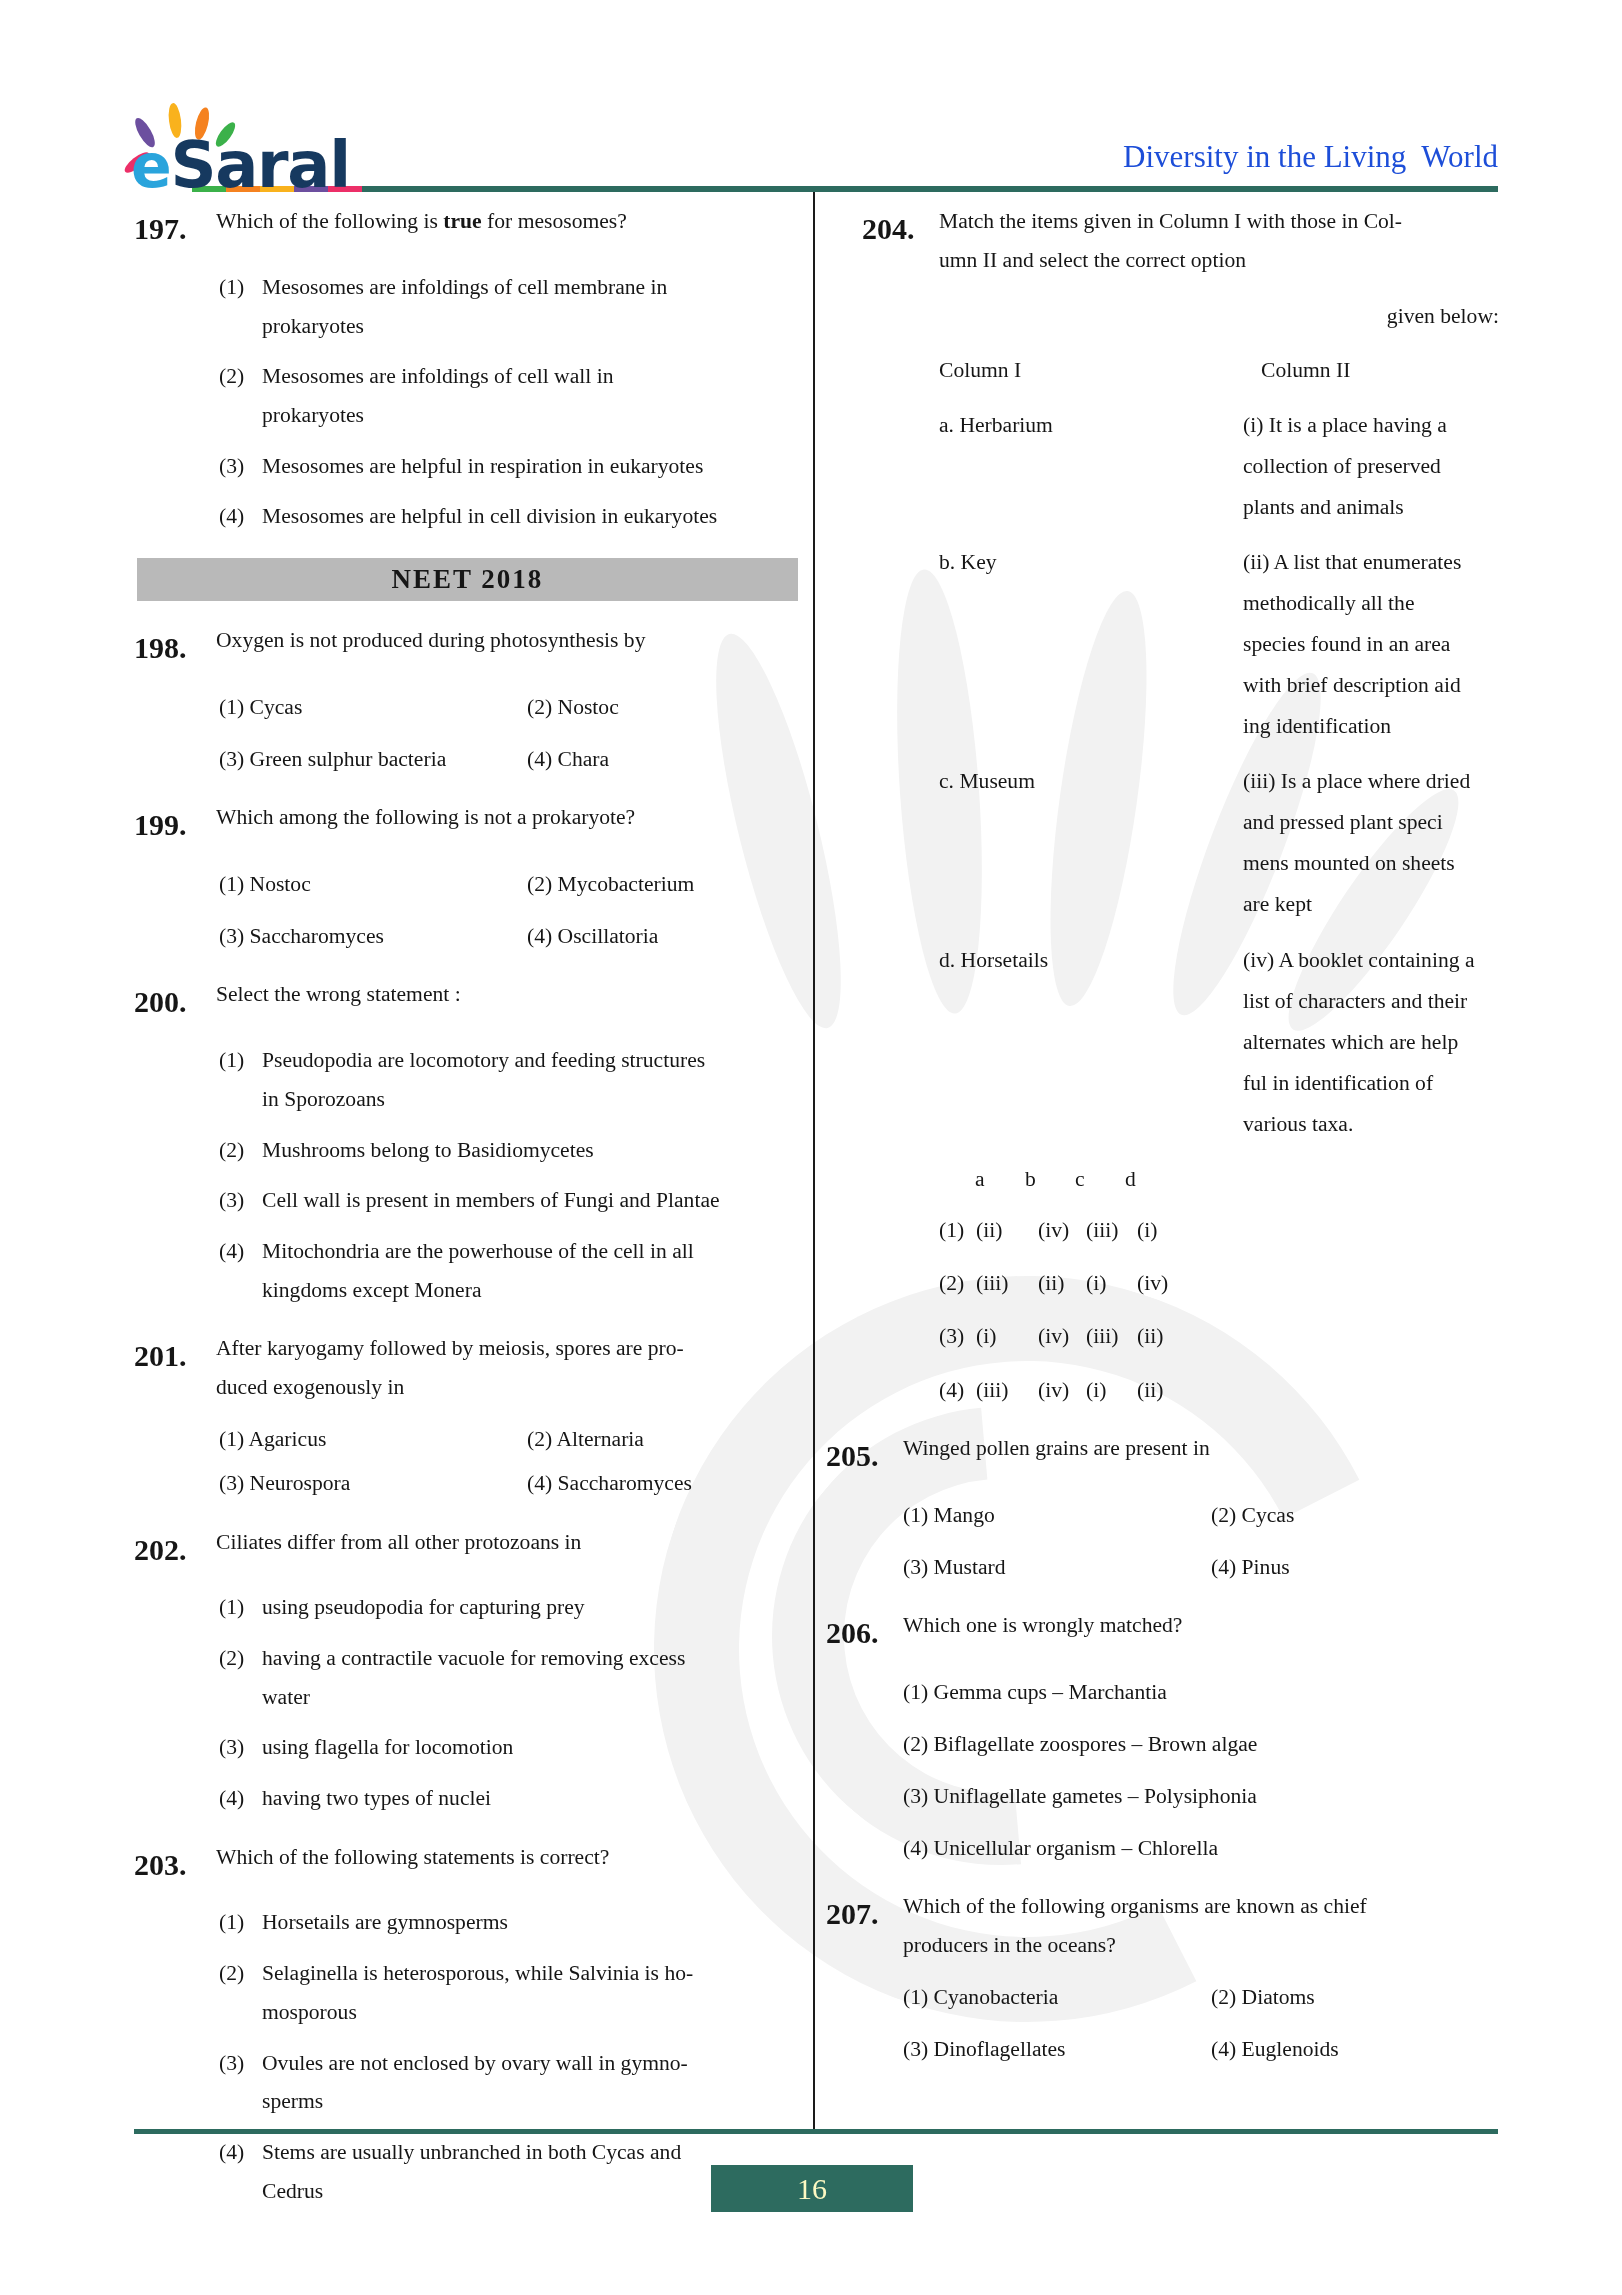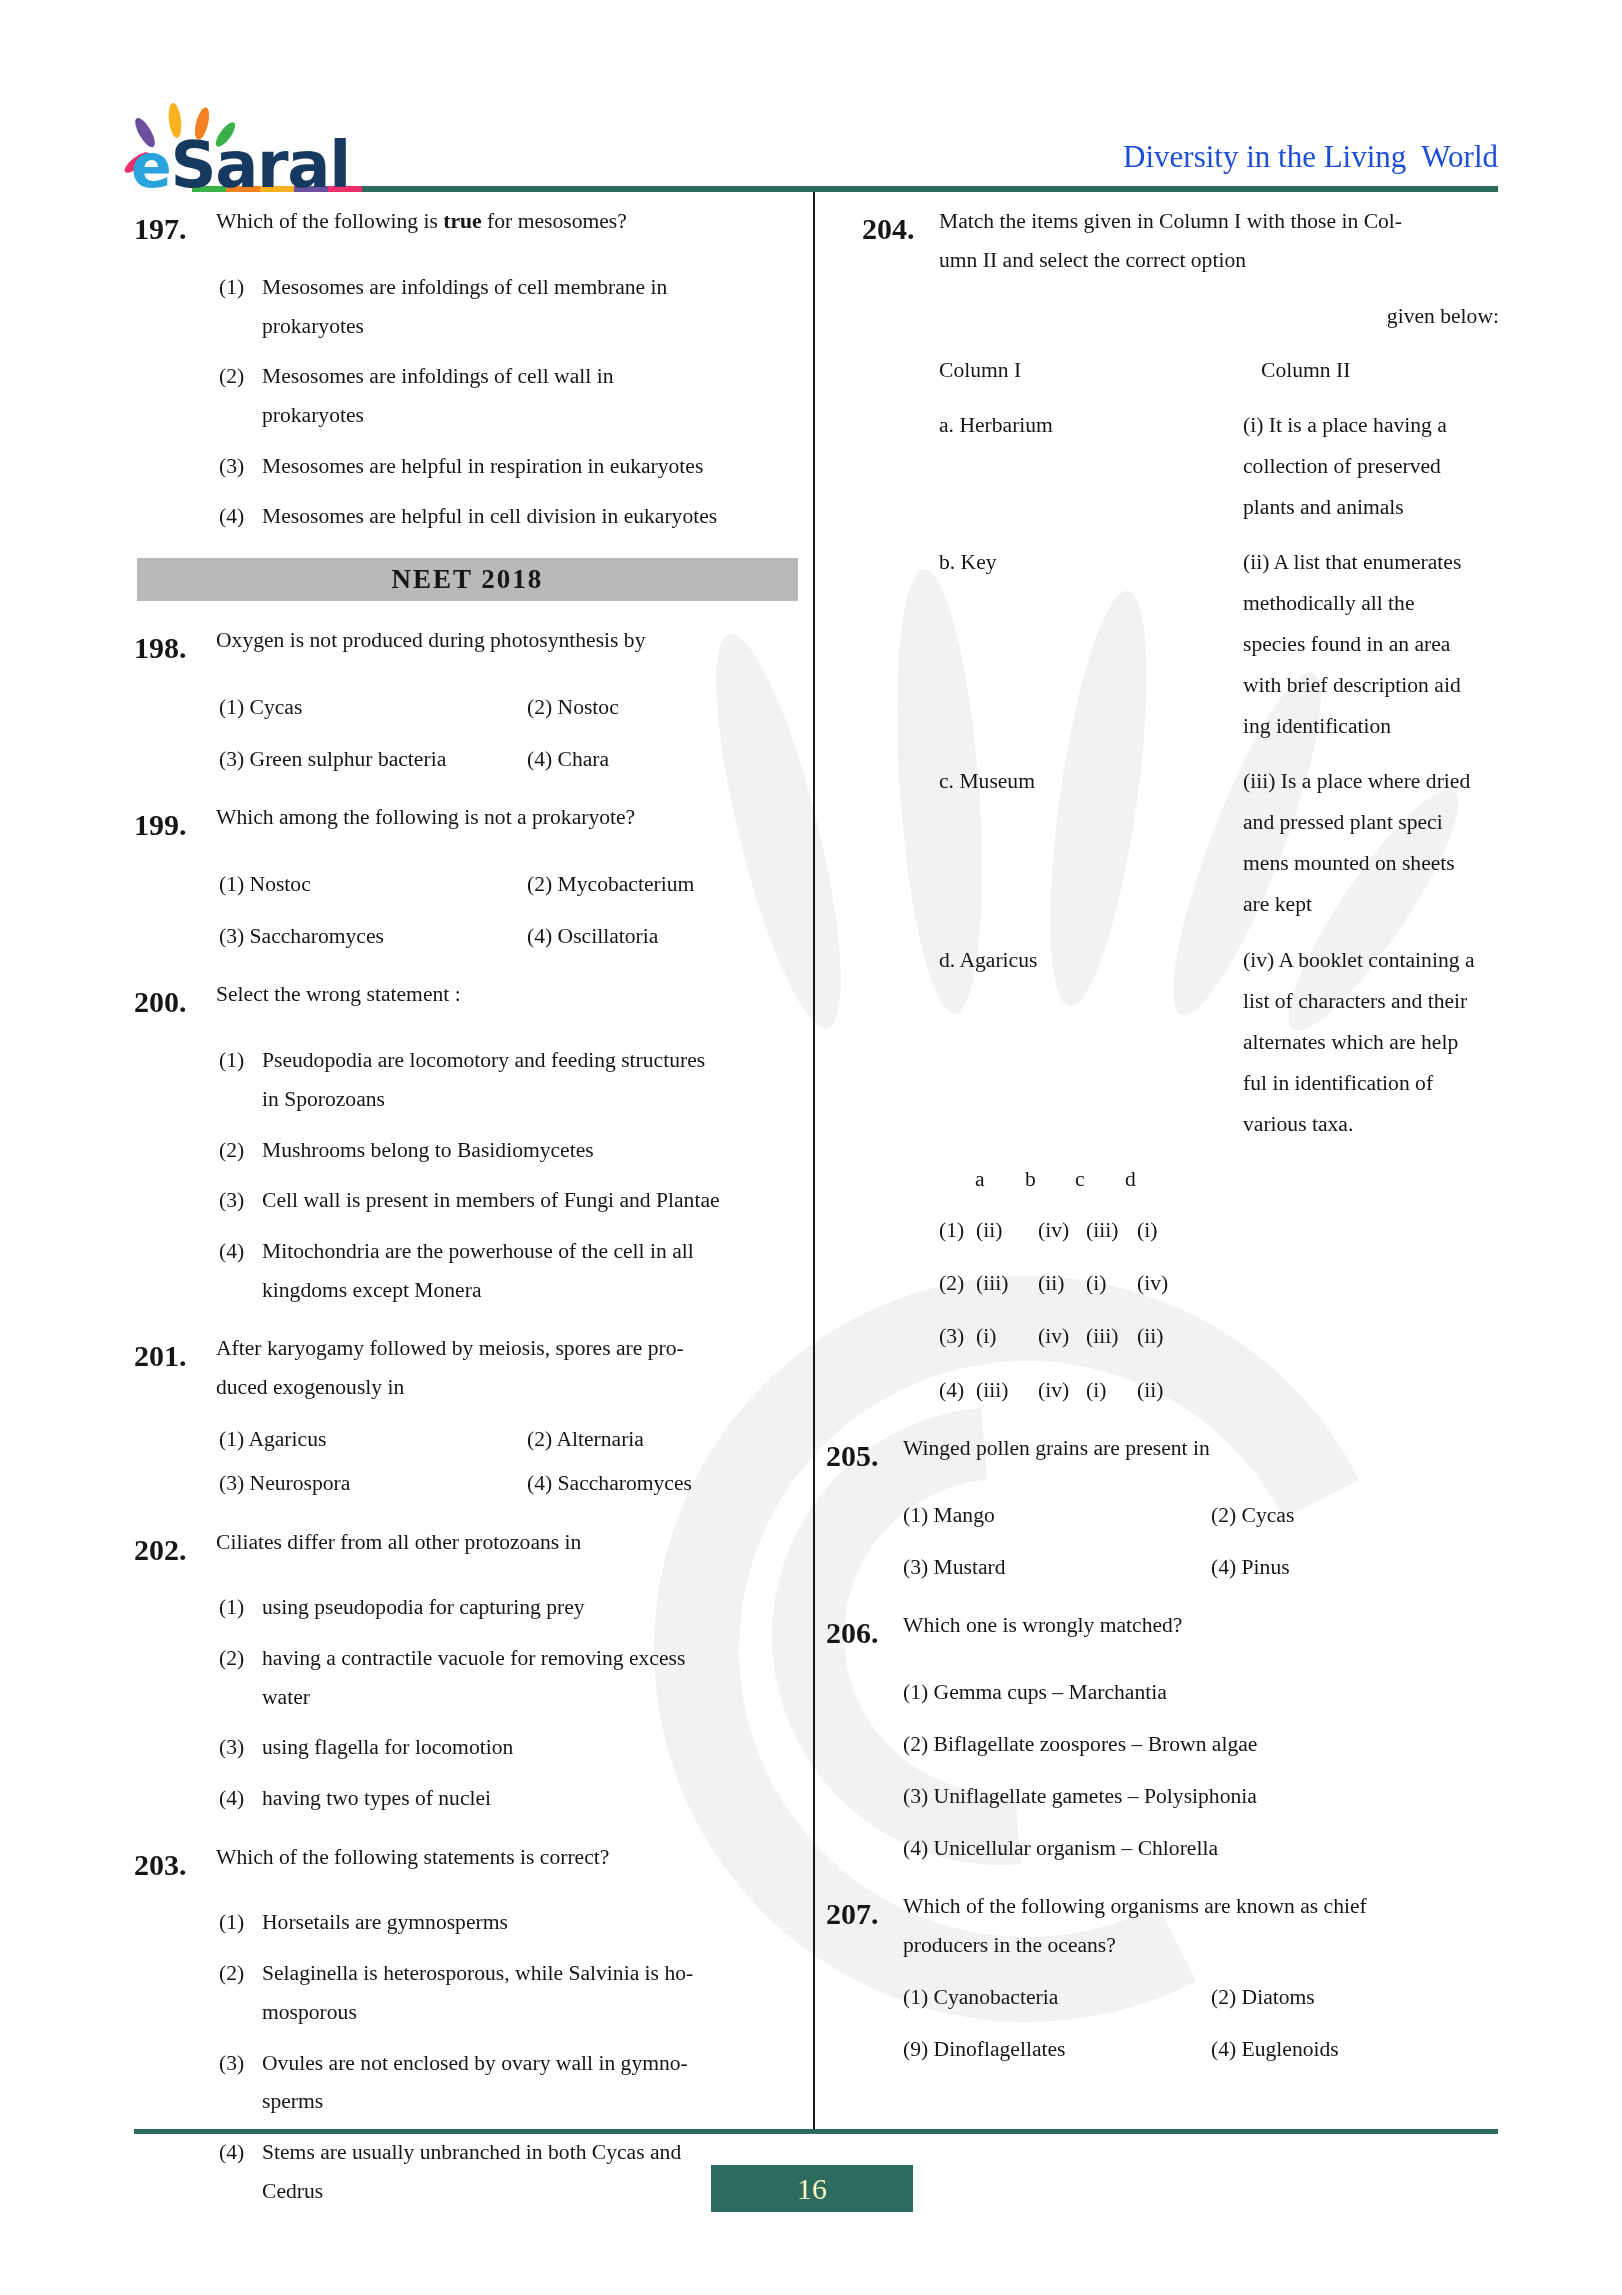--- a/index.html
+++ b/index.html
@@ -300,21 +300,21 @@
 ing identification</span>
         </div>
       <div class="mrow">
           <span class="mlabel">c. Museum</span>
           <span class="mdesc pre">(iii) Is a place where dried
 and pressed plant speci
 mens mounted on sheets
 are kept</span>
         </div>
       <div class="mrow">
-          <span class="mlabel">d. Agaricus</span>
+          <span class="mlabel">d. Horsetails</span>
           <span class="mdesc pre">(iv) A booklet containing a
 list of characters and their
 alternates which are help
 ful in identification of
 various taxa.</span>
         </div>
       <div class="abcd">
         <span>a</span>
         <span>b</span>
         <span>c</span>
@@ -380,21 +380,21 @@
       <div class="qh">
           <span class="qnum">207.</span>
           <span class="qtext pre">Which of the following organisms are known as chief
 producers in the oceans?</span>
         </div>
       <div class="optrow">
           <span class="l">(1) Cyanobacteria</span>
           <span class="r">(2) Diatoms</span>
         </div>
       <div class="optrow">
-          <span class="l">(9) Dinoflagellates</span>
+          <span class="l">(3) Dinoflagellates</span>
           <span class="r">(4) Euglenoids</span>
         </div>
     </div>
   </div>
 
   <div class="footer-rule"></div>
   <div class="footer-box">
     <span>16</span>
   </div>
 

